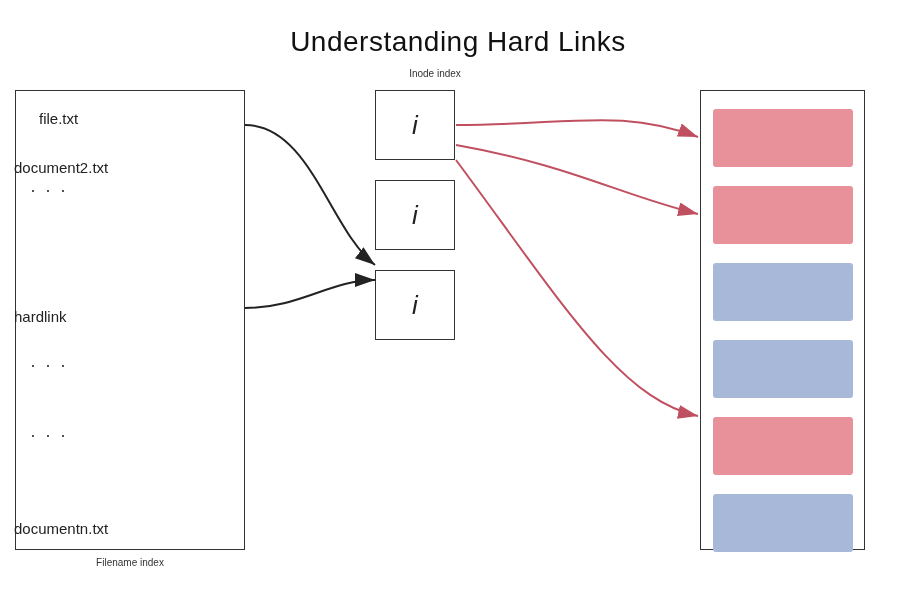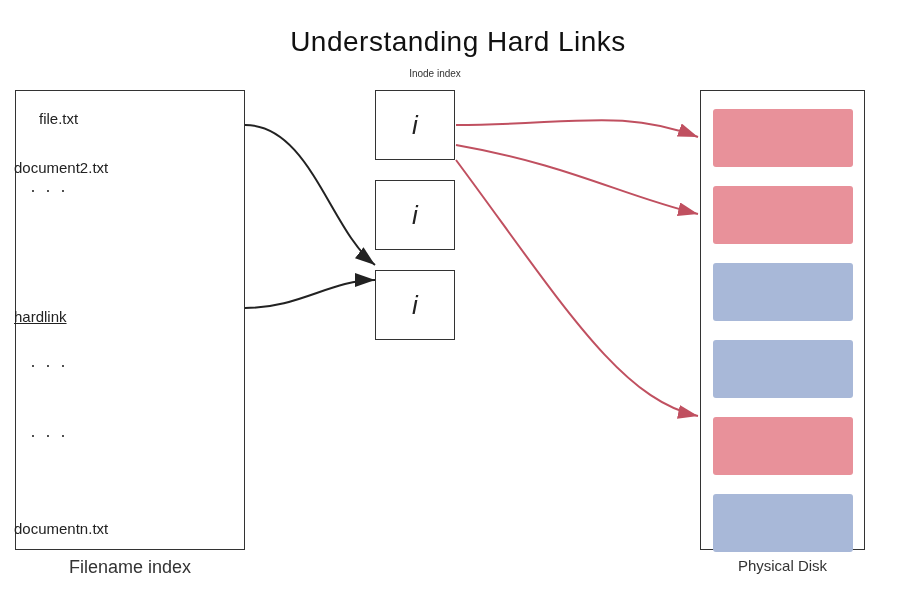--- a/index.html
+++ b/index.html
@@ -38,21 +38,21 @@
       height: 460px;
       border: 1.5px solid #333;
       background: #fff;
     }
     .filename-label {
       position: absolute;
       left: 15px;
       top: 497px;
       width: 230px;
       text-align: center;
-      font-size: 18px;
+      font-size: 10px;
       color: #333;
     }
 
     .file-entry {
       position: absolute;
       left: 14px;
       font-size: 15px;
       color: #222;
     }
 
@@ -142,21 +142,21 @@
 <h1 class="title">Understanding Hard Links</h1>
 
 <div class="diagram">
 
   <div class="filename-box"></div>
   <div class="filename-label">Filename index</div>
 
   <span class="file-entry" style="top: 50px; margin-left: 25px;">file.txt</span>
   <span class="file-entry" style="top: 99px;">document2.txt</span>
   <span class="dots" style="top: 120px;">· · ·</span>
-  <span class="file-entry" style="top: 248px; text-decoration: underline;">hardlink</span>
+  <span class="file-entry" style="top: 248px;">hardlink</span>
   <span class="dots" style="top: 295px;">· · ·</span>
   <span class="dots" style="top: 365px;">· · ·</span>
   <span class="file-entry" style="top: 460px;">documentn.txt</span>
 
   <div class="inode-label">Inode index</div>
 
   <div class="inode-container">
     <div class="inode-box">
         <span>i</span>
       </div>
@@ -169,21 +169,20 @@
   </div>
 
   <div class="disk-box">
     <div class="disk-block pink" style="top: 18px;"></div>
     <div class="disk-block pink" style="top: 95px;"></div>
     <div class="disk-block blue" style="top: 172px;"></div>
     <div class="disk-block blue" style="top: 249px;"></div>
     <div class="disk-block pink" style="top: 326px;"></div>
     <div class="disk-block blue" style="top: 403px;"></div>
   </div>
-  <div class="disk-label">Physical Disk</div>
 
 </div>
 
 <svg class="arrows-svg" xmlns="http://www.w3.org/2000/svg">
   <defs>
     <marker id="arrowBlack" markerWidth="10" markerHeight="7" refX="10" refY="3.5" orient="auto">
       <polygon points="0 0, 10 3.5, 0 7" fill="#222"></polygon>
     </marker>
     <marker id="arrowRed" markerWidth="10" markerHeight="7" refX="10" refY="3.5" orient="auto">
       <polygon points="0 0, 10 3.5, 0 7" fill="#c05060"></polygon>

